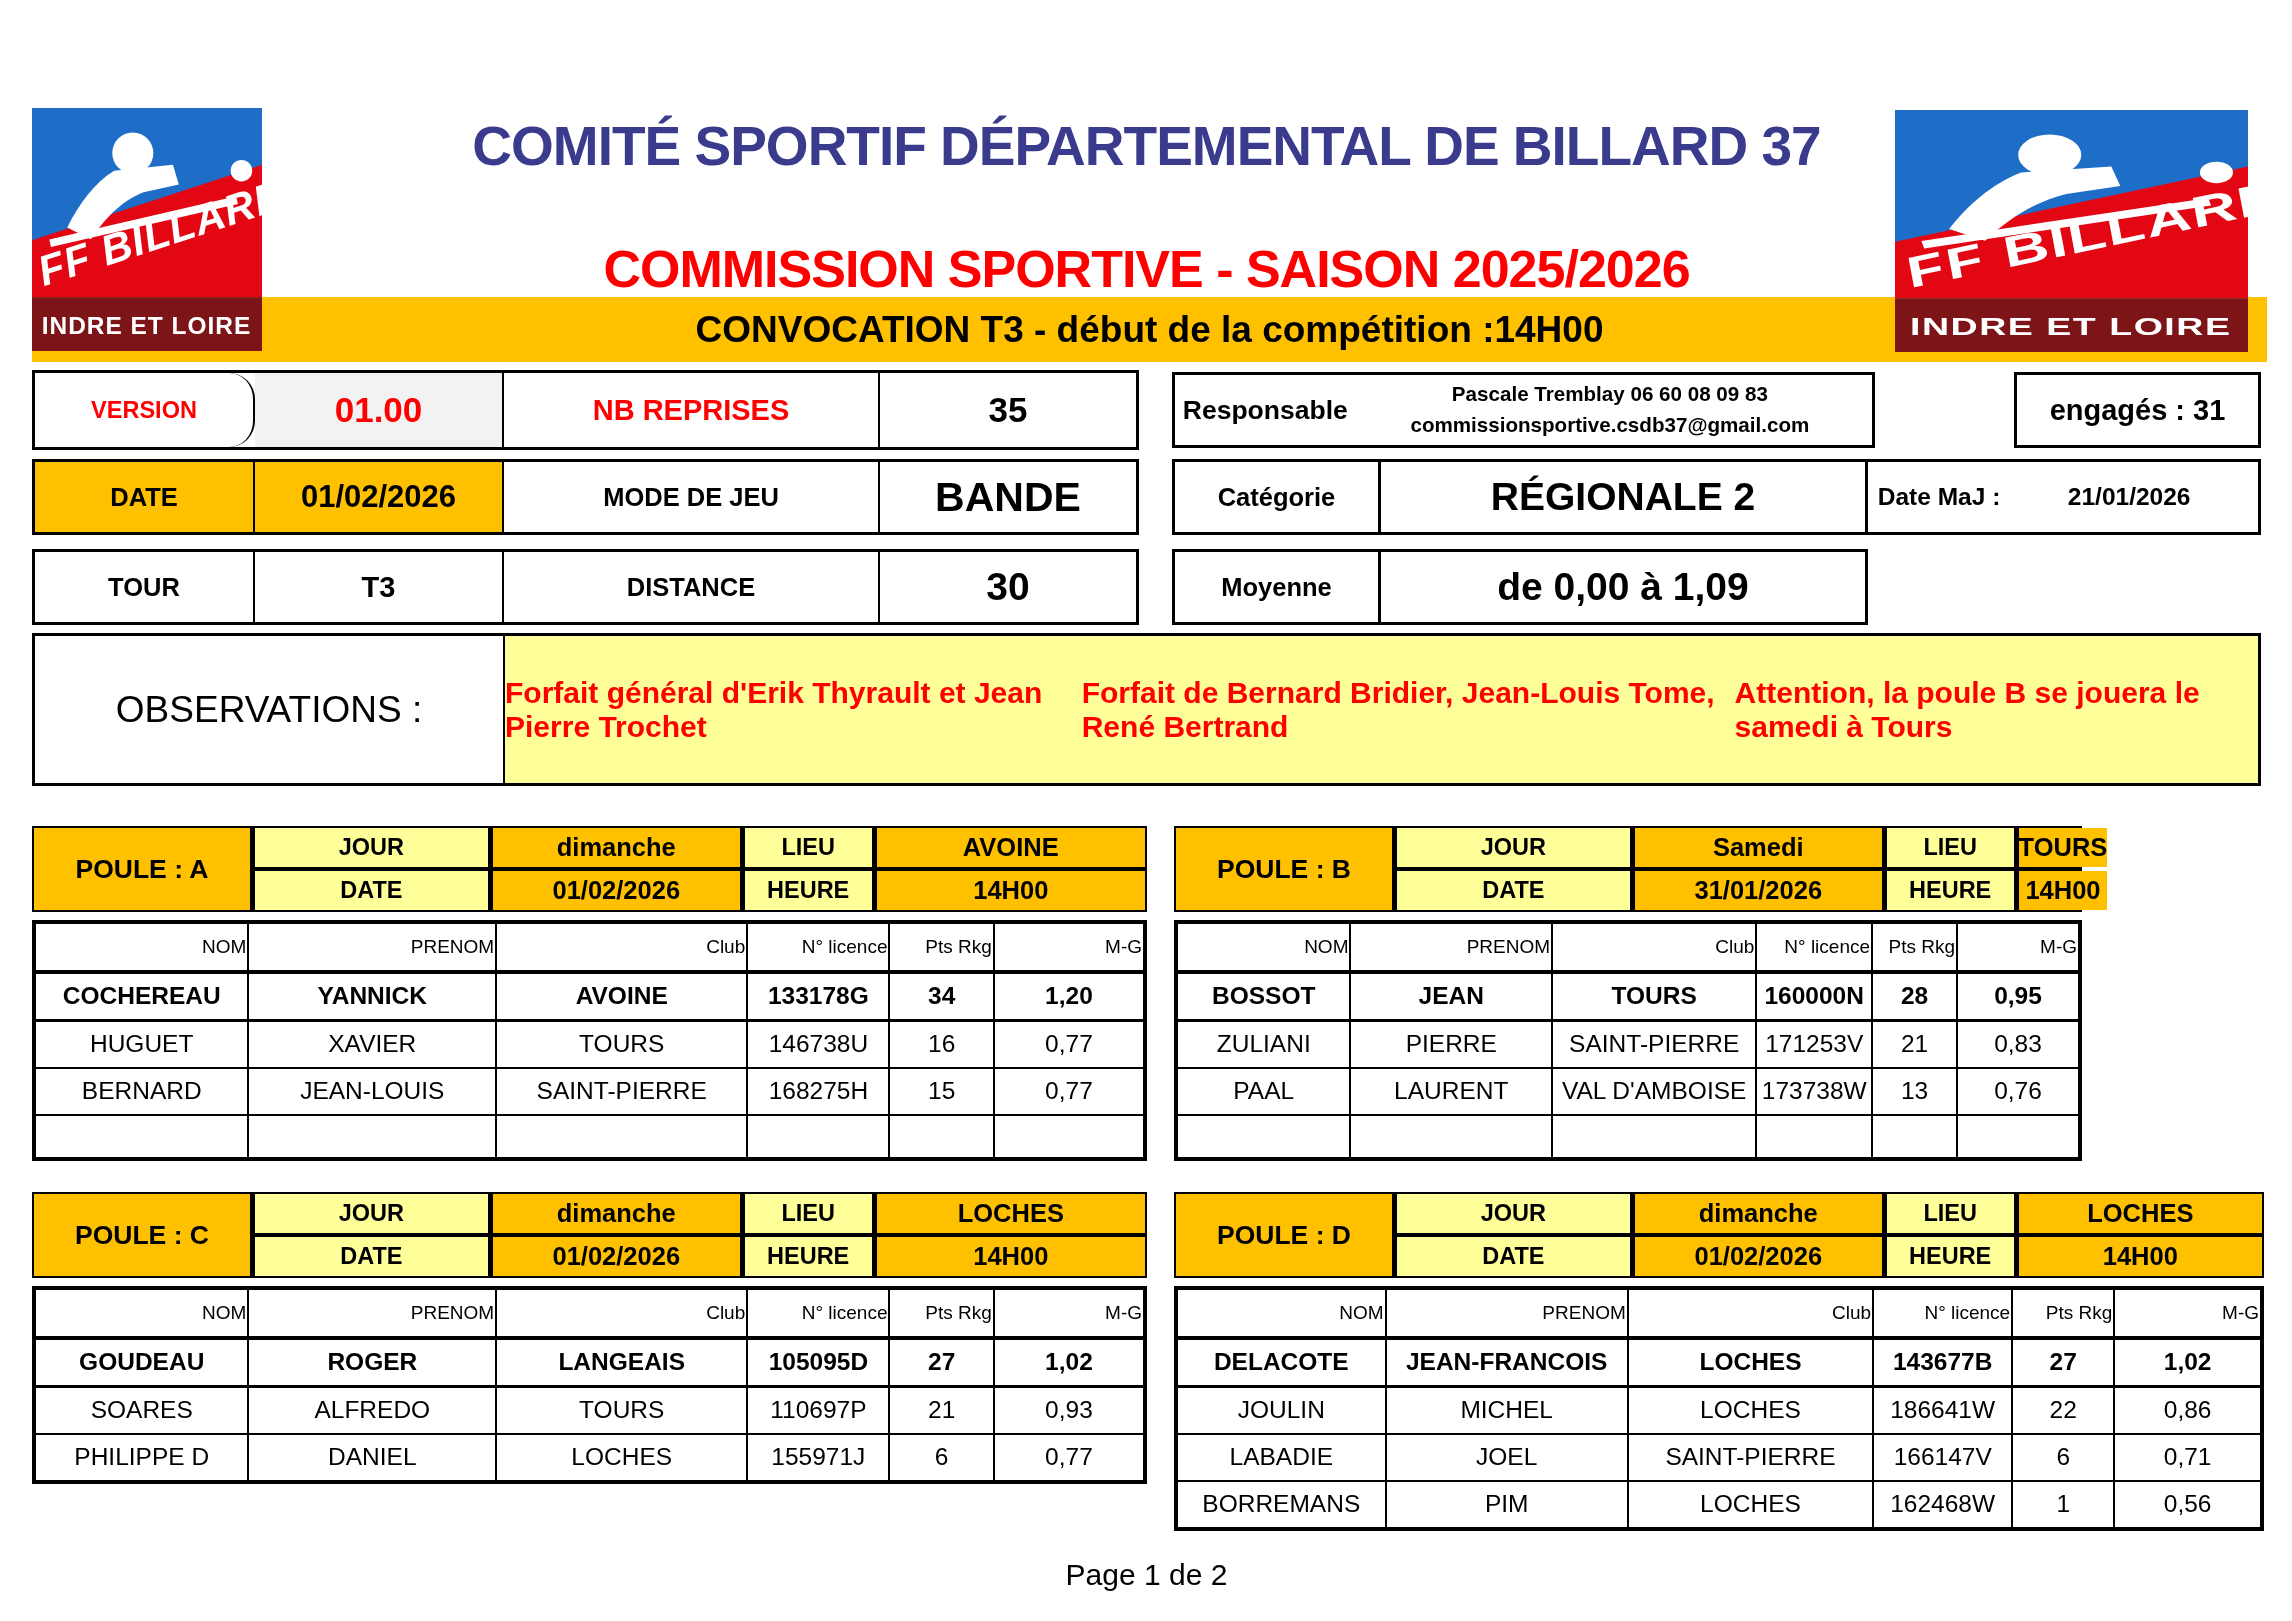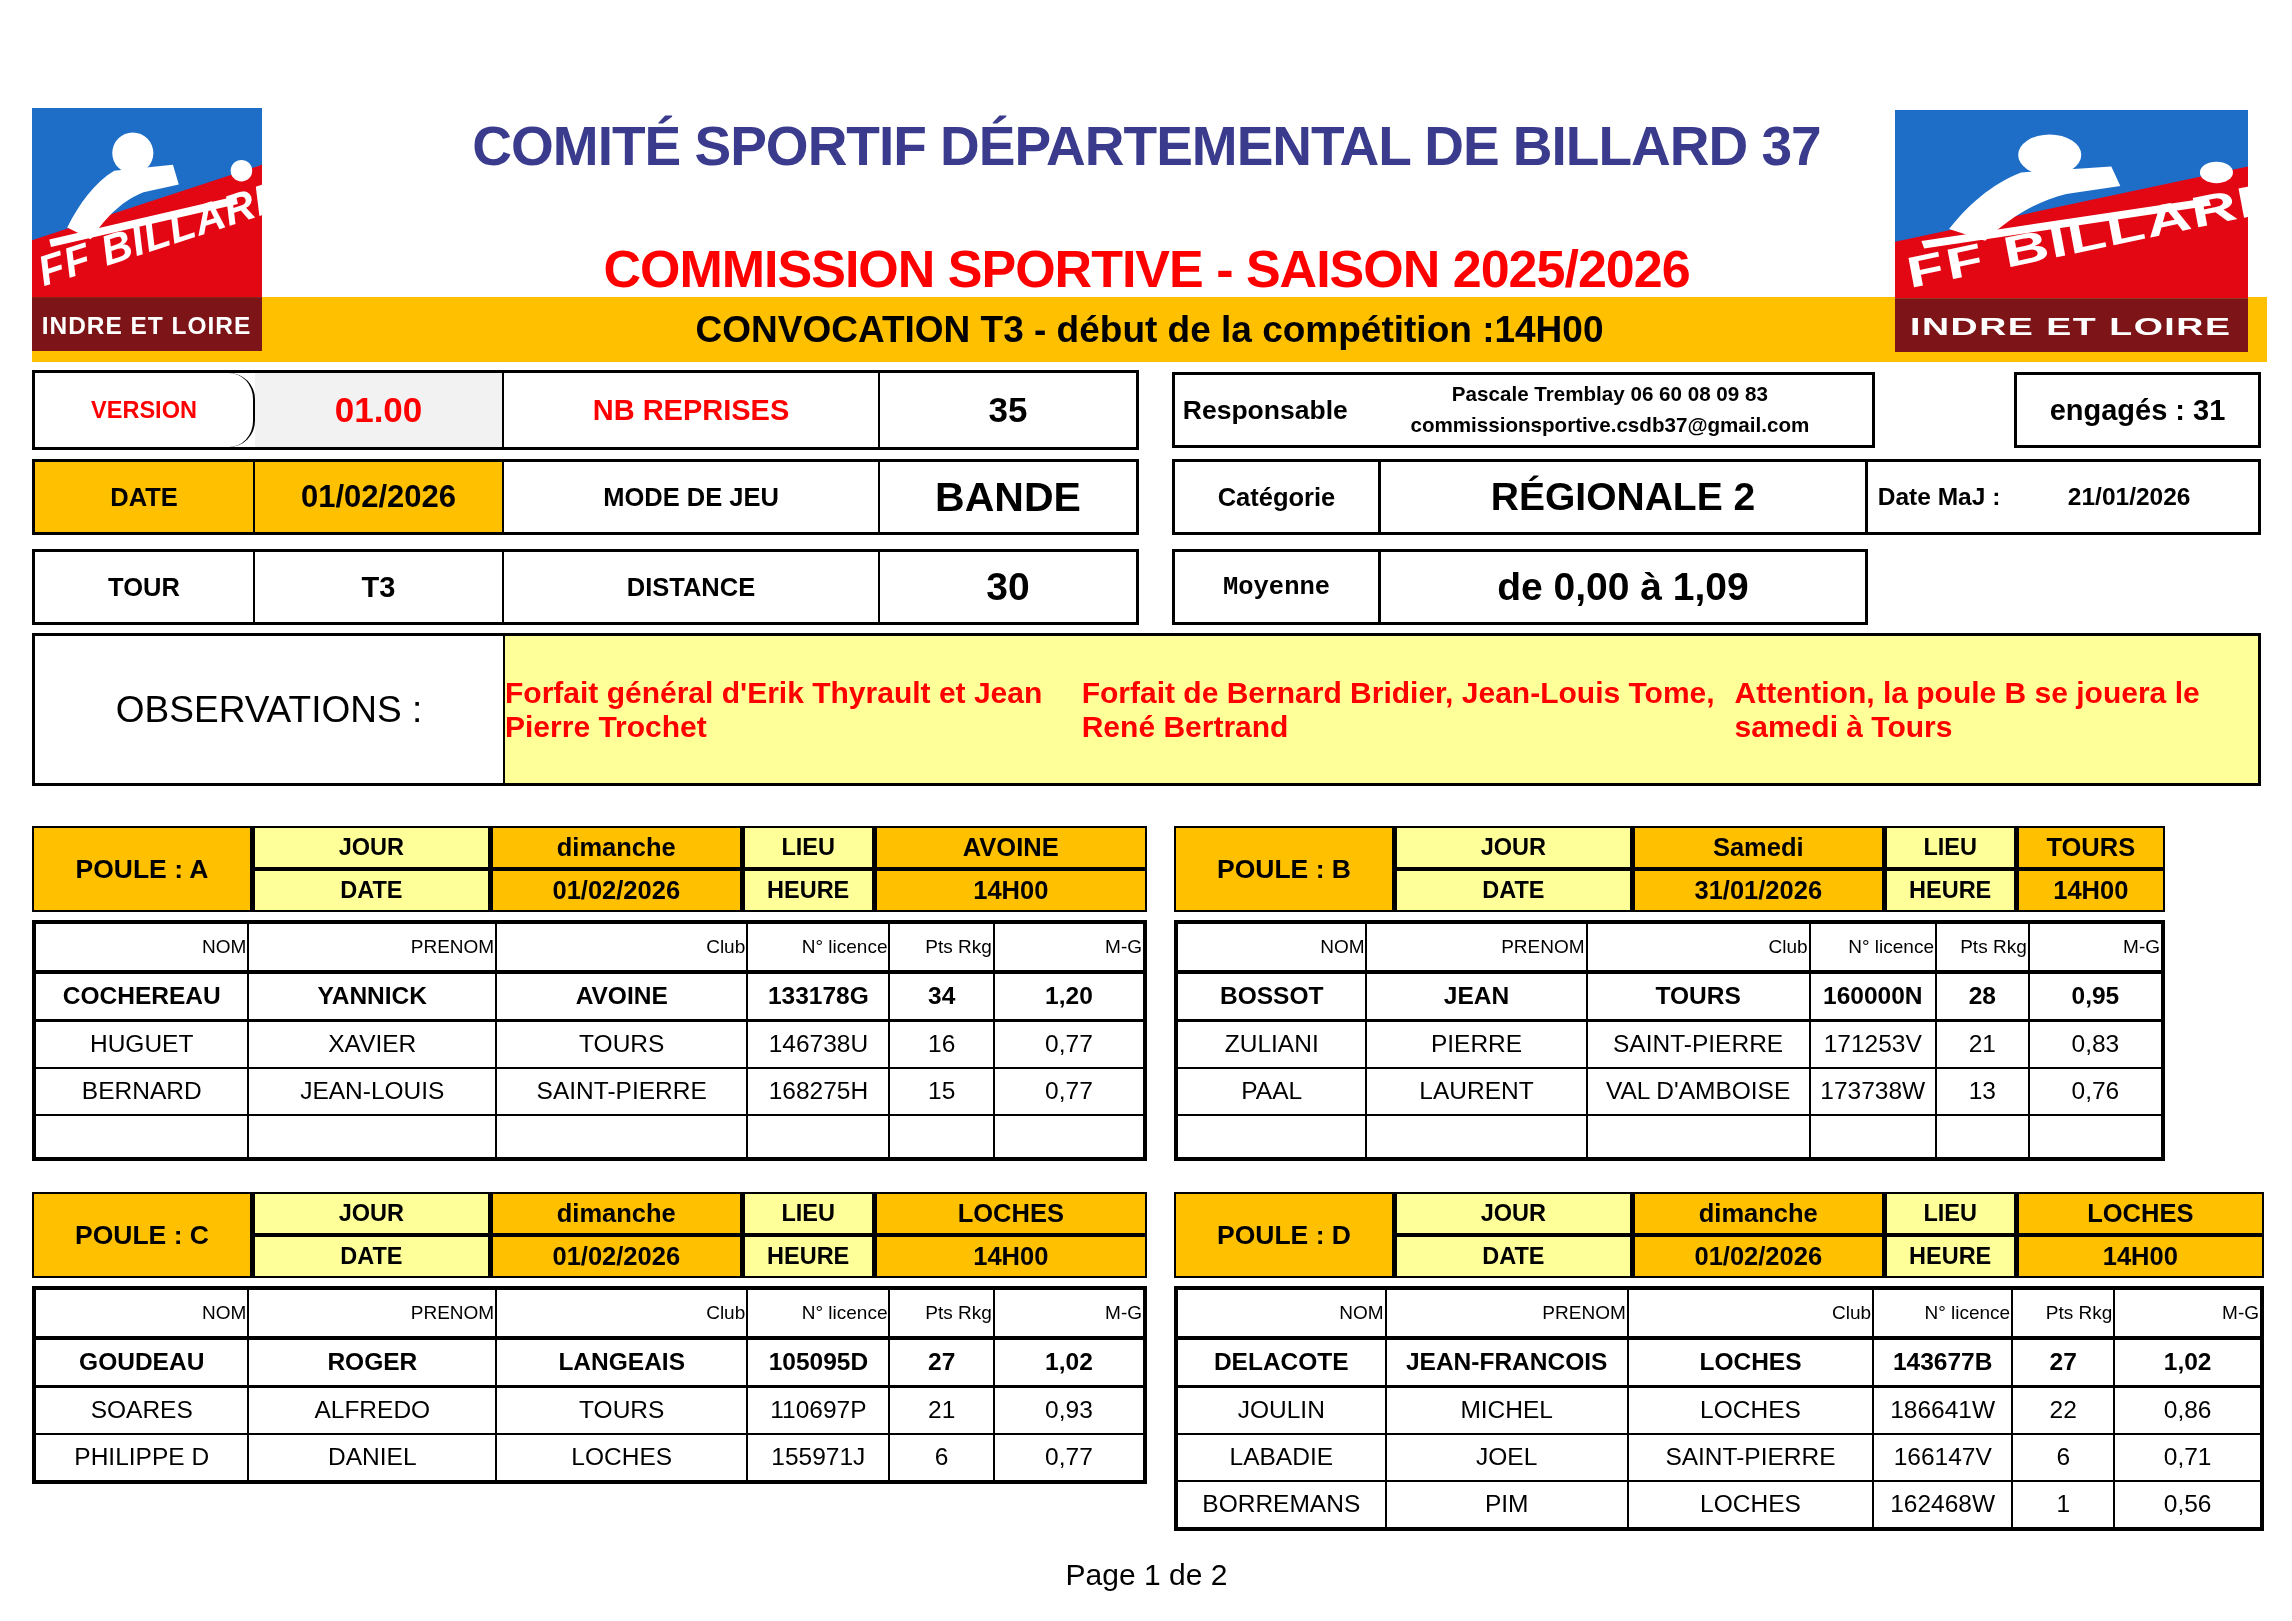--- a/index.html
+++ b/index.html
@@ -148,21 +148,21 @@
     <div class="maj-val">21/01/2026</div>
   </div>
 
   <div class="abs rowgrp" style="left:32px;top:549px;width:1107px;height:76px;">
     <div class="fcell b fs26" style="width:220px">TOUR</div>
     <div class="fcell b fs30" style="width:249px">T3</div>
     <div class="fcell b fs26" style="width:376px">DISTANCE</div>
     <div class="fcell b fs40" style="flex:1">30</div>
   </div>
 
-  <div class="abs simplebox b fs26" style="left:1172px;top:549px;width:209px;height:76px;font-family:Liberation Mono, monospace;">Moyenne</div>
+  <div class="abs simplebox b fs26" style="left:1172px;top:549px;width:209px;height:76px;">Moyenne</div>
   <div class="abs simplebox b fs40" style="left:1381px;top:549px;width:487px;height:76px;border-left:none;">de 0,00 à 1,09</div>
 
   <div class="abs obsgrp" style="left:32px;top:633px;width:2229px;height:153px;">
     <div class="obs-label">OBSERVATIONS :</div>
     <div class="obs-body">
       <div class="obs-line">Forfait général d'Erik Thyrault et Jean Pierre Trochet</div>
       <div class="obs-line">Forfait de Bernard Bridier, Jean-Louis Tome, René Bertrand</div>
       <div class="obs-line obs-line-bold">Attention, la poule B se jouera le samedi à Tours</div>
     </div>
   </div>
@@ -229,21 +229,21 @@
               <td>&nbsp;</td>
               <td>&nbsp;</td>
               <td>&nbsp;</td>
               <td>&nbsp;</td>
               <td>&nbsp;</td>
             </tr>
           </tbody>
       </table>
     </div>
   </div>
-  <div class="abs" id="pool-slot-1" style="left:1174px;top:826px;width:991px;">
+  <div class="abs" id="pool-slot-1" style="left:1174px;top:826px;width:908px;">
     <div class="pool">
       <div class="pool-header">
         <div class="pcell poule-label">POULE : B</div>
         <div class="pcell plbl jour-l">JOUR</div>
         <div class="pcell pval jour-v">Samedi</div>
         <div class="pcell plbl lieu-l">LIEU</div>
         <div class="pcell pval lieu-v">TOURS</div>
         <div class="pcell plbl date-l">DATE</div>
         <div class="pcell pval date-v">31/01/2026</div>
         <div class="pcell plbl heure-l">HEURE</div>

